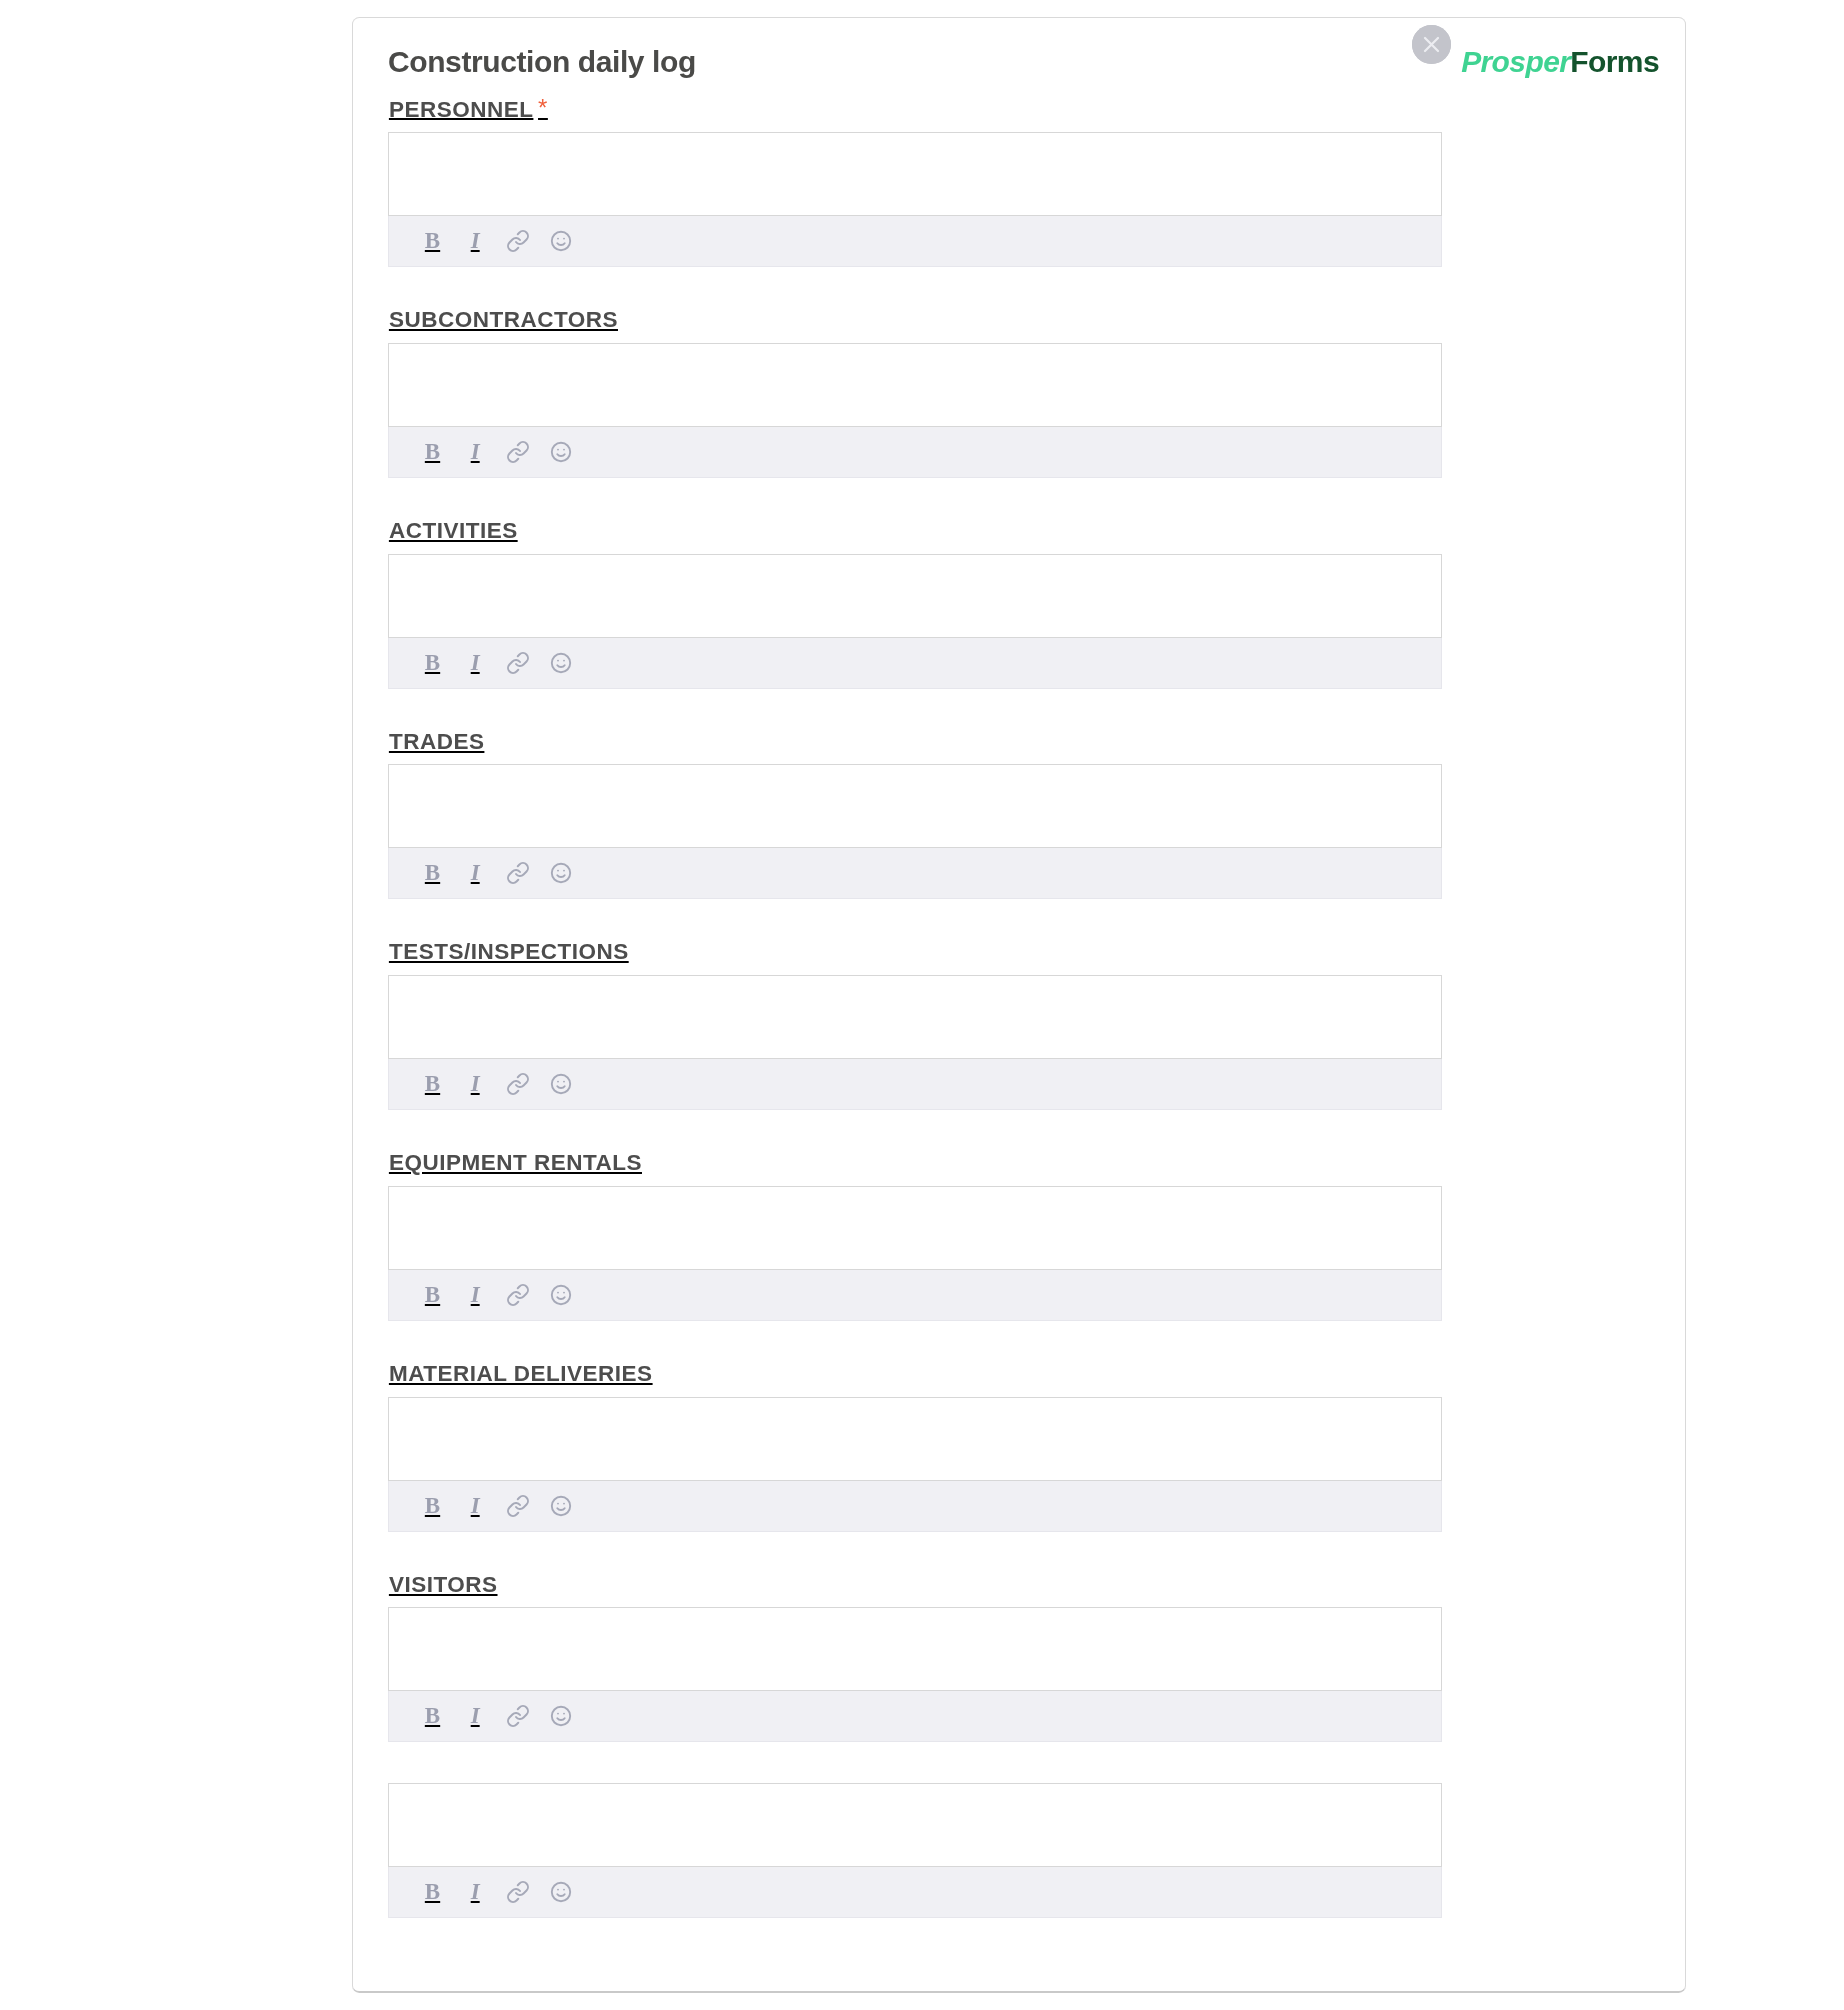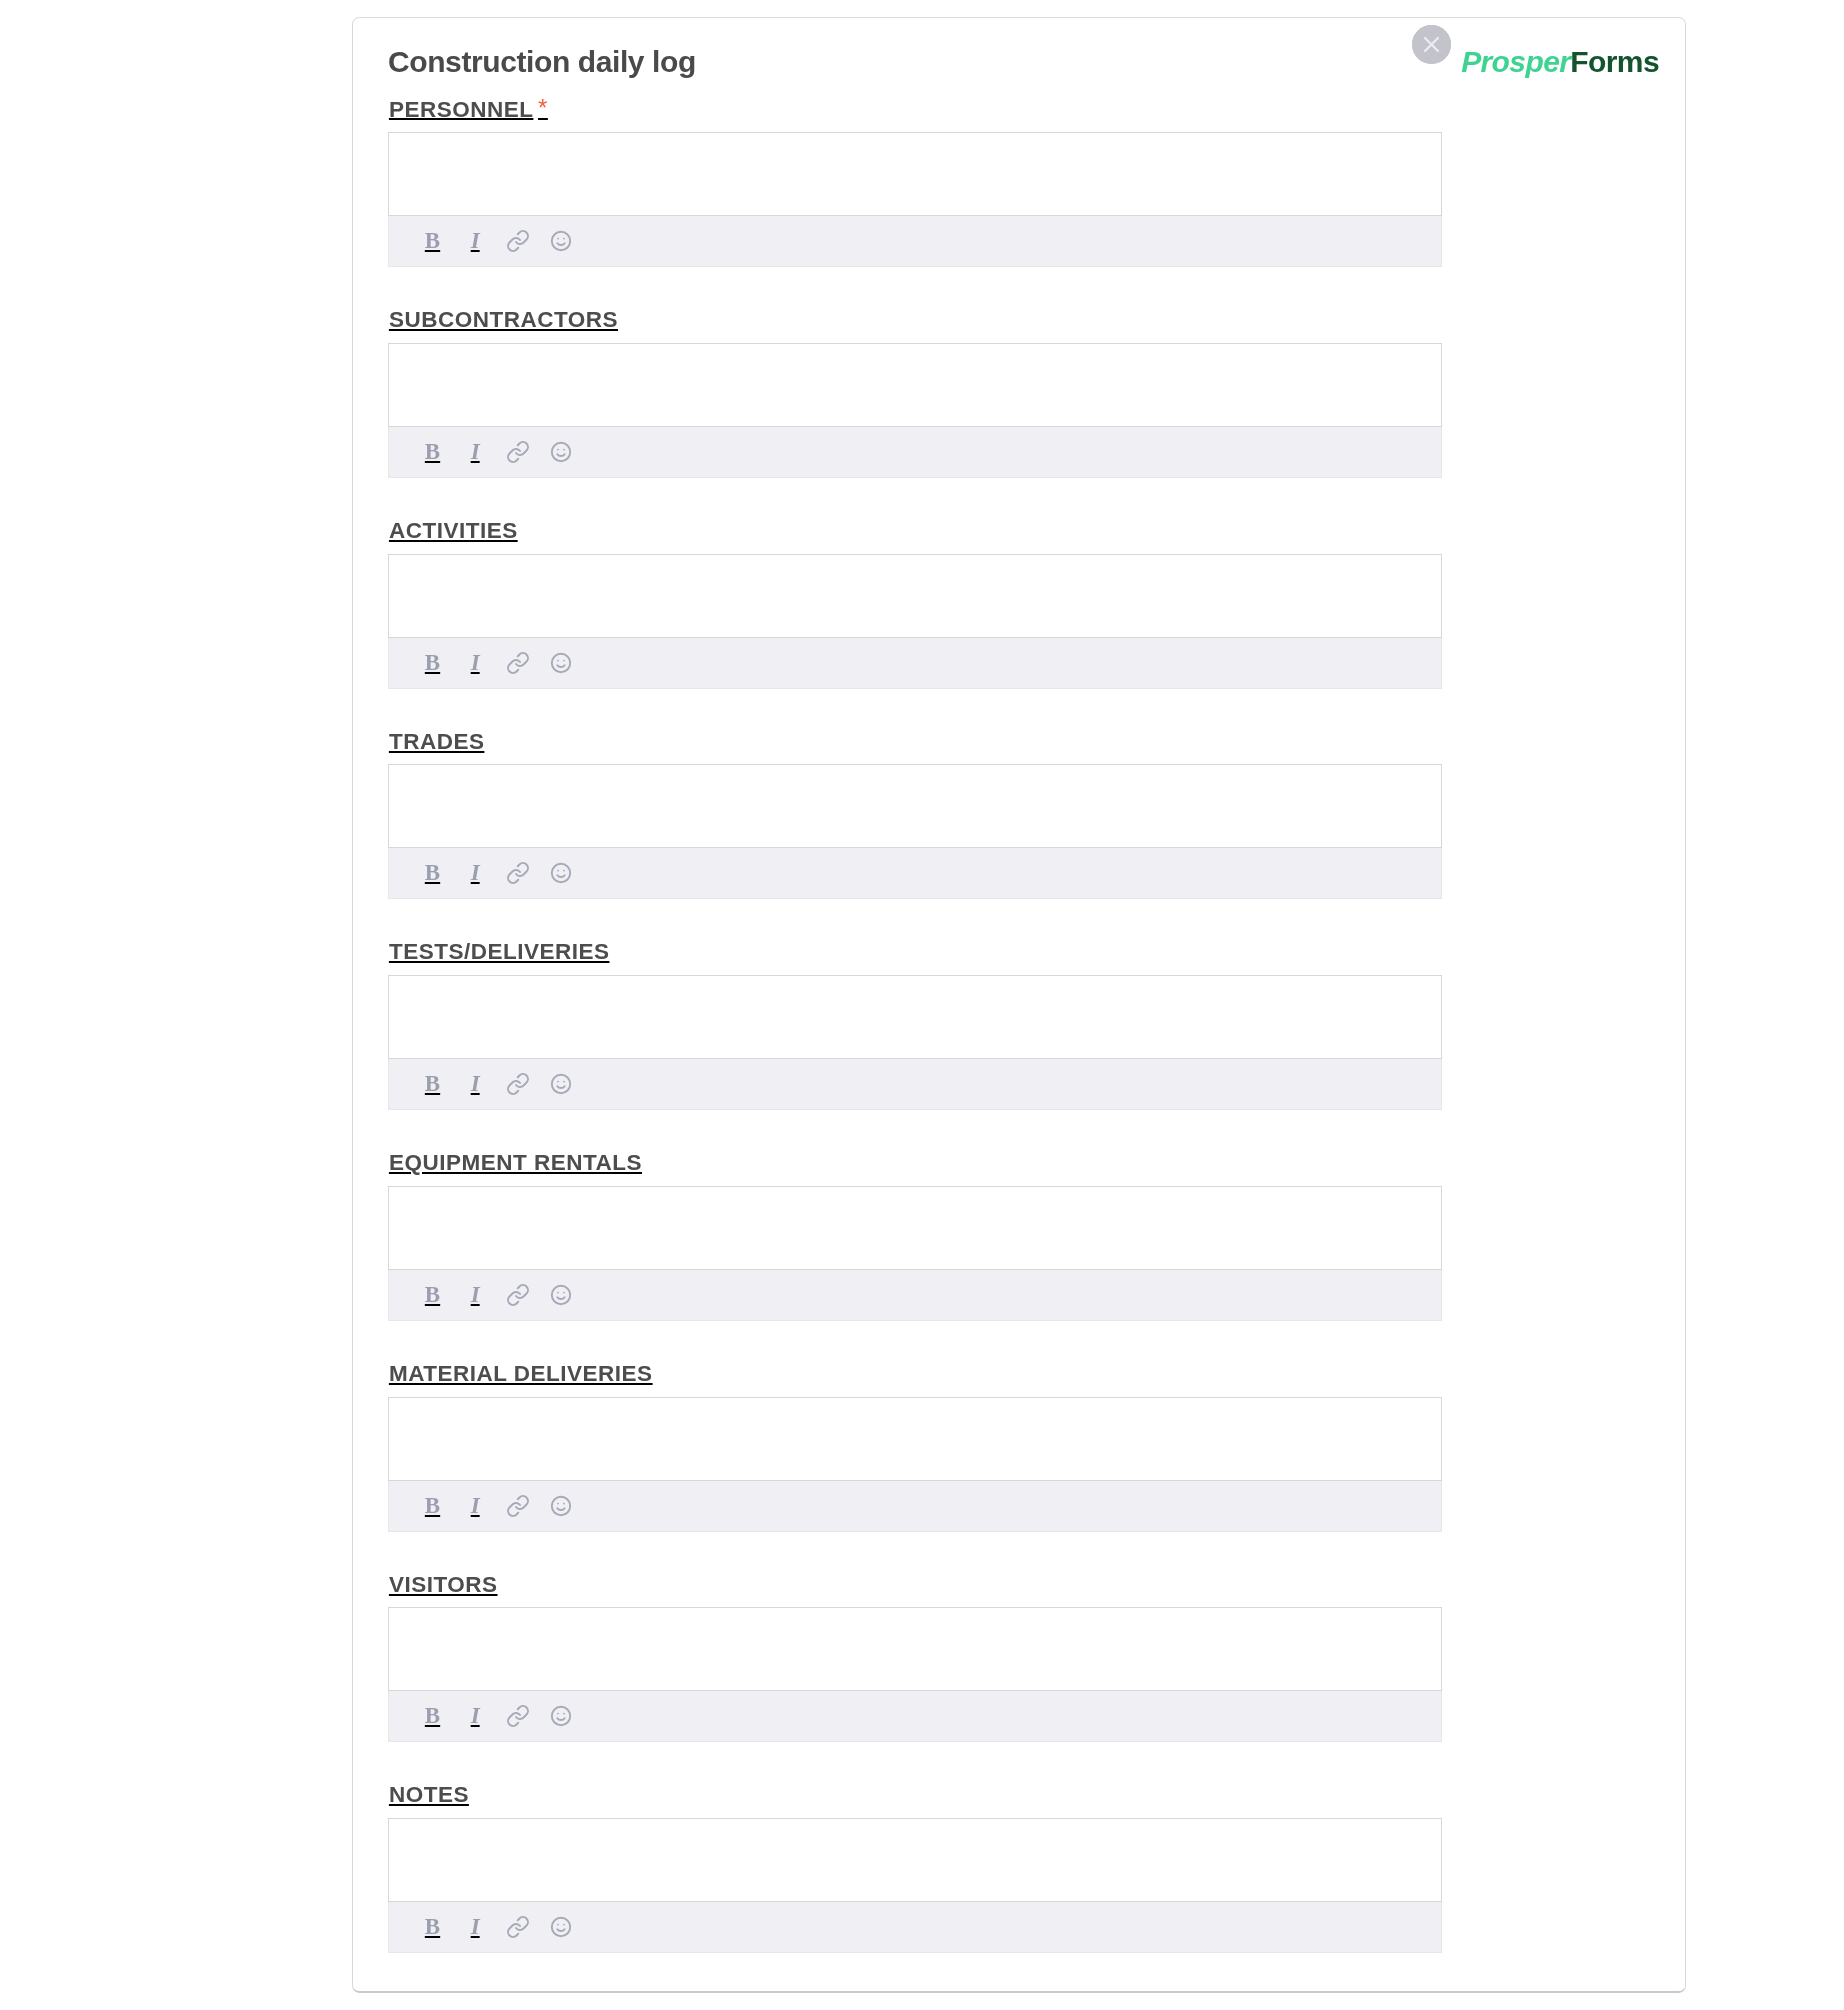--- a/index.html
+++ b/index.html
@@ -266,21 +266,21 @@
                   <circle cx="12" cy="12" r="9.2"></circle>
                   <path d="M8.3 14.2a4.6 4.6 0 0 0 7.4 0"></path>
                   <circle cx="9" cy="9.6" r="0.95" fill="currentColor" stroke="none"></circle>
                   <circle cx="15" cy="9.6" r="0.95" fill="currentColor" stroke="none"></circle>
                 </svg>
               </div>
             </div>
           </div>
         </div>
         <div class="field-block">
-          <div class="field-label">TESTS/DELIVERIES</div>
+          <div class="field-label">TESTS/INSPECTIONS</div>
           <div class="editor">
             <div class="editor-input" contenteditable="true" style=""></div>
             <div class="editor-toolbar">
               <div class="tool-btn bold">B</div>
               <div class="tool-btn italic">I</div>
               <div class="tool-btn">
                 <svg width="24" height="24" viewBox="0 0 24 24" fill="none" stroke="currentColor" stroke-width="2" stroke-linecap="round" stroke-linejoin="round">
                   <path d="M10 13a5 5 0 0 0 7.54.54l3-3a5 5 0 0 0-7.07-7.07l-1.72 1.71"></path>
                   <path d="M14 11a5 5 0 0 0-7.54-.54l-3 3a5 5 0 0 0 7.07 7.07l1.71-1.71"></path>
                 </svg>
@@ -362,21 +362,20 @@
                   <circle cx="12" cy="12" r="9.2"></circle>
                   <path d="M8.3 14.2a4.6 4.6 0 0 0 7.4 0"></path>
                   <circle cx="9" cy="9.6" r="0.95" fill="currentColor" stroke="none"></circle>
                   <circle cx="15" cy="9.6" r="0.95" fill="currentColor" stroke="none"></circle>
                 </svg>
               </div>
             </div>
           </div>
         </div>
         <div class="field-block last">
-          <div class="field-label">NOTES</div>
           <div class="editor">
             <div class="editor-input" contenteditable="true" style=""></div>
             <div class="editor-toolbar">
               <div class="tool-btn bold">B</div>
               <div class="tool-btn italic">I</div>
               <div class="tool-btn">
                 <svg width="24" height="24" viewBox="0 0 24 24" fill="none" stroke="currentColor" stroke-width="2" stroke-linecap="round" stroke-linejoin="round">
                   <path d="M10 13a5 5 0 0 0 7.54.54l3-3a5 5 0 0 0-7.07-7.07l-1.72 1.71"></path>
                   <path d="M14 11a5 5 0 0 0-7.54-.54l-3 3a5 5 0 0 0 7.07 7.07l1.71-1.71"></path>
                 </svg>

